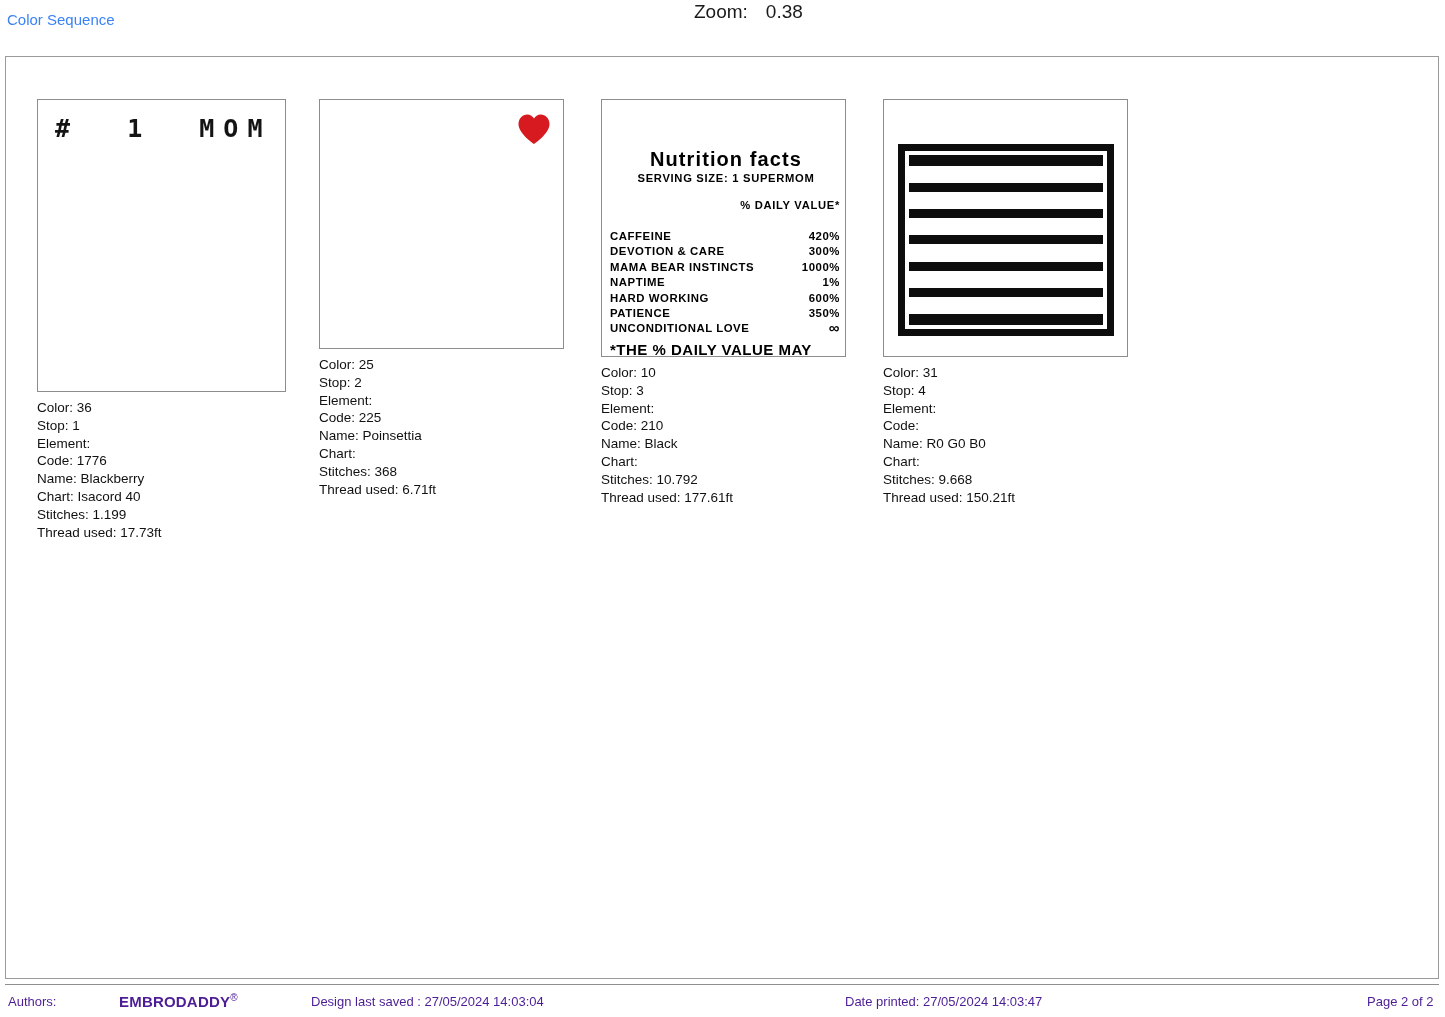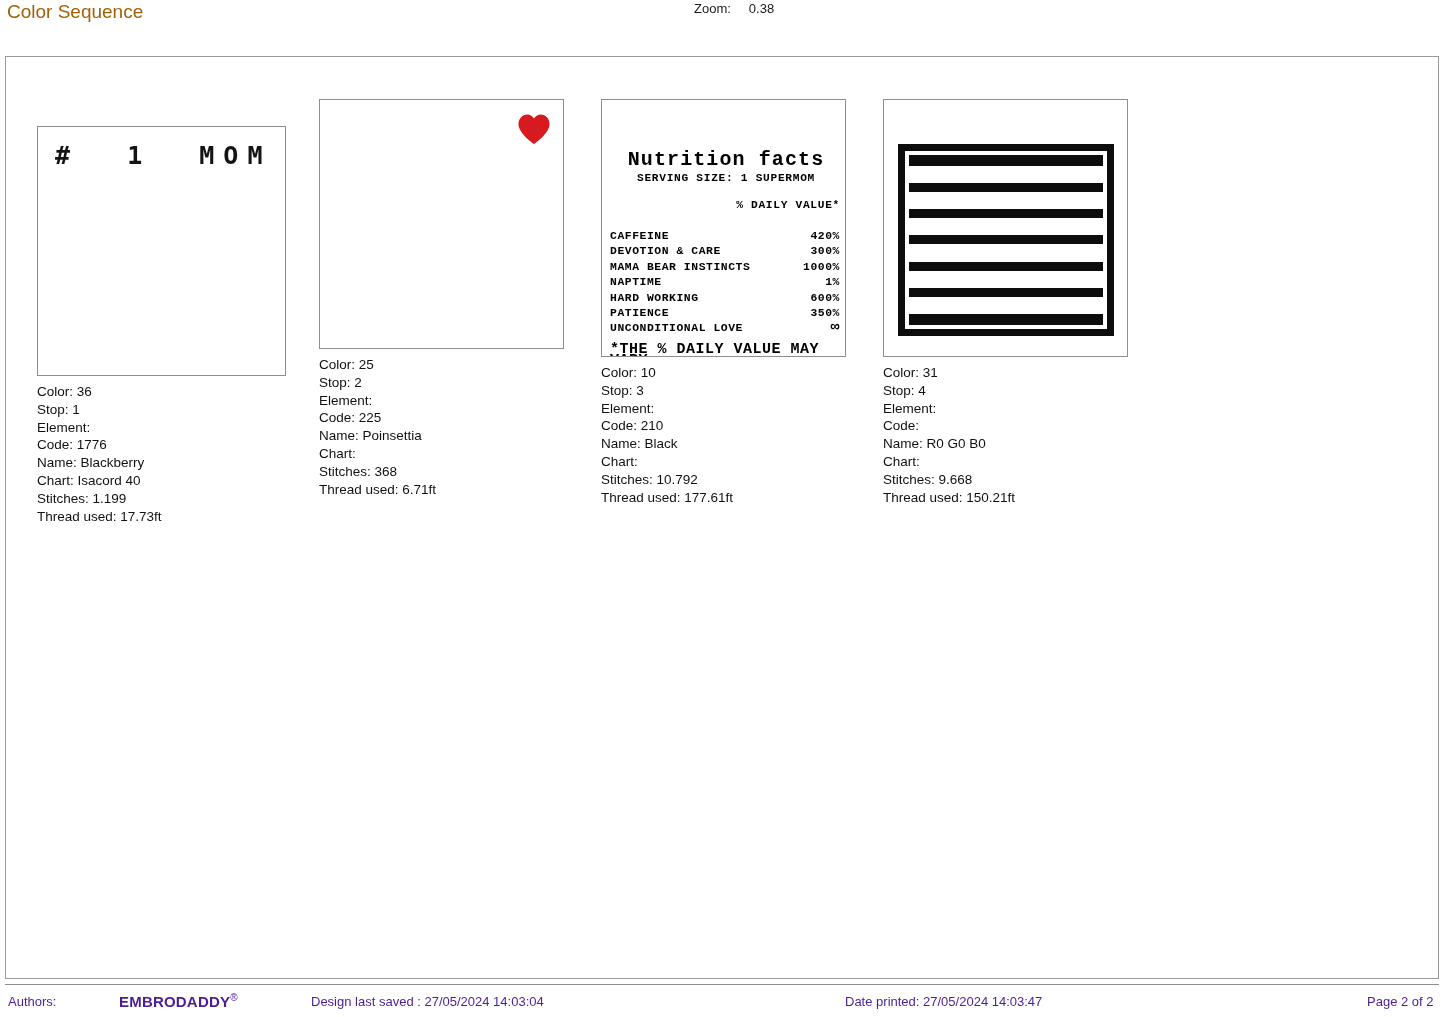--- a/index.html
+++ b/index.html
@@ -20,29 +20,29 @@
   .page-header {
     position: absolute;
     left: 0;
     top: 0;
     width: 1445px;
     height: 56px;
   }
   .header-title {
     position: absolute;
     left: 7px;
+    top: 11px;
+    font-size: 15px;
+    color: #3b82f6;
+  }
+  .zoom-wrap {
+    position: absolute;
+    left: 694px;
     top: 1px;
     font-size: 19px;
-    color: #a16207;
-  }
-  .zoom-wrap {
-    position: absolute;
-    left: 694px;
-    top: 1px;
-    font-size: 13px;
     color: #1a1a1a;
     display: flex;
     gap: 18px;
   }
   .zoom-label { }
   .zoom-value { }
 
   
   .canvas {
     position: absolute;
@@ -67,21 +67,21 @@
     width: 282px;
     position: relative;
   }
   .swatch-box {
     border: 1px solid #8d8d8d;
     box-sizing: border-box;
     background: #ffffff;
     position: relative;
     overflow: hidden;
   }
-  .col-0 .swatch-box { width: 249px; height: 250px; margin-top: 27px; }
+  .col-0 .swatch-box { width: 249px; height: 293px; }
   .col-1 .swatch-box { width: 245px; height: 250px; }
   .col-2 .swatch-box { width: 245px; height: 258px; }
   .col-3 .swatch-box { width: 245px; height: 258px; }
 
   .info-block {
     margin-top: 7px;
     font-size: 13.5px;
     line-height: 17.8px;
     color: #111;
     white-space: nowrap;
@@ -109,21 +109,21 @@
     width: 34px;
     height: 32px;
   }
 
   
   .nf {
     position: absolute;
     left: 8px;
     top: 48px;
     width: 232px;
-    font-family: Liberation Mono, monospace;
+    font-family: Liberation Sans, sans-serif;
     color: #000;
   }
   .nf-title {
     text-align: center;
     font-weight: bold;
     font-size: 20px;
     letter-spacing: 1.1px;
     margin: 0 0 1px 0;
   }
   .nf-serving {

